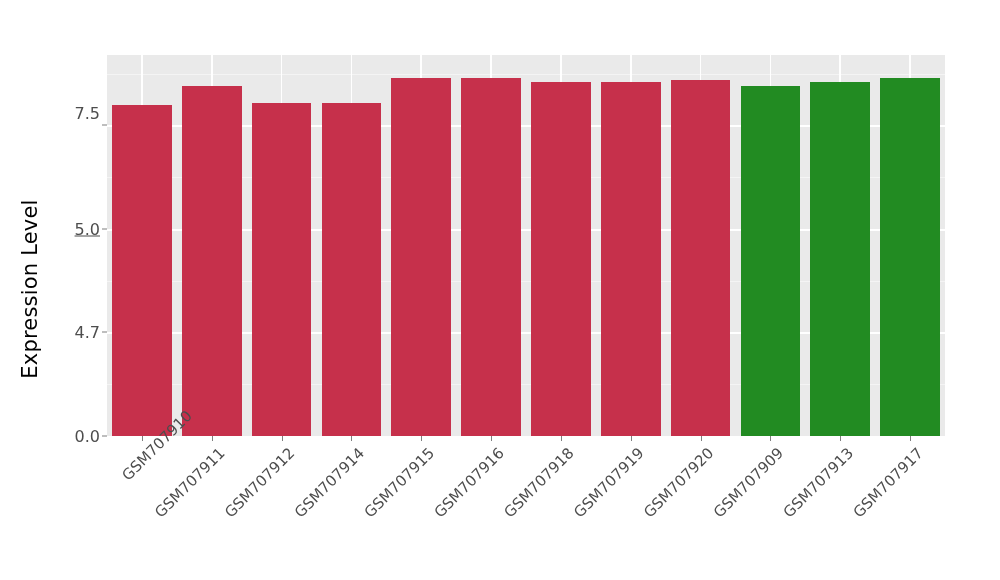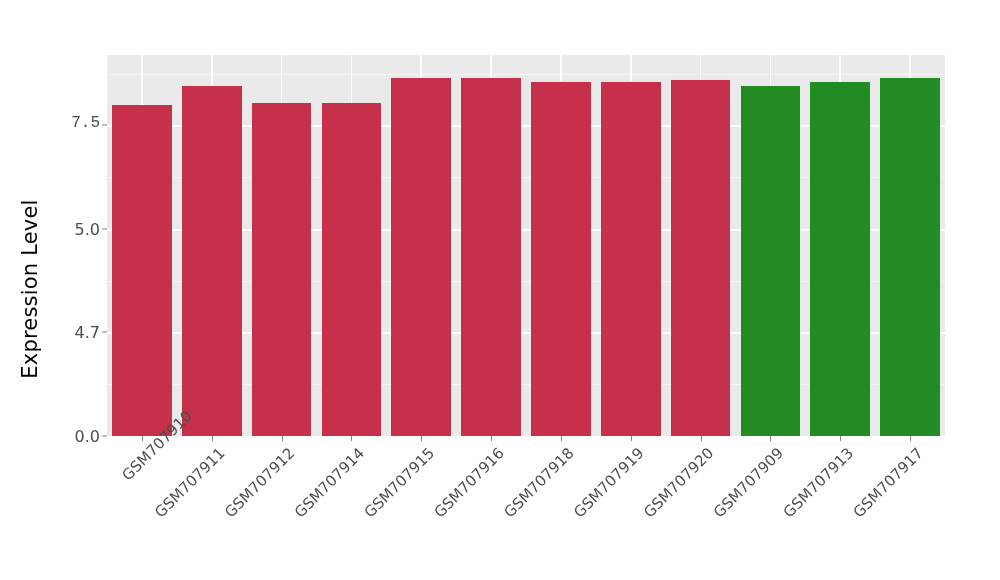--- a/index.html
+++ b/index.html
@@ -146,23 +146,23 @@
 
   <div id="y-axis-title" style="width: 580px; left: 12px;">
     <span id="y-axis-title-inner">Expression Level</span>
   </div>
 
   <div id="y-tick-area">
       <div class="y-tick-label" style="top: 436px;">0.0</div>
       <div class="y-tick-mark" style="top: 436px;"></div>
       <div class="y-tick-label" style="top: 332.467px;">4.7</div>
       <div class="y-tick-mark" style="top: 332.467px;"></div>
-      <div class="y-tick-label" style="top: 228.935px;">5.0</div>
+      <div class="y-tick-label" style="top: 228.935px; text-decoration: underline;">5.0</div>
       <div class="y-tick-mark" style="top: 228.935px;"></div>
-      <div class="y-tick-label" style="top: 123px; font-family: Liberation Mono, monospace;">7.5</div>
+      <div class="y-tick-label" style="top: 113px;">7.5</div>
       <div class="y-tick-mark" style="top: 125.402px;"></div>
     </div>
 
   <div id="panel">
     <div id="grid-layer">
         <div class="grid-minor-h" style="top: 329.234px;"></div>
         <div class="grid-minor-h" style="top: 225.701px;"></div>
         <div class="grid-minor-h" style="top: 122.168px;"></div>
         <div class="grid-minor-h" style="top: 18.6359px;"></div>
         <div class="grid-major-h" style="top: 277.467px;"></div>

